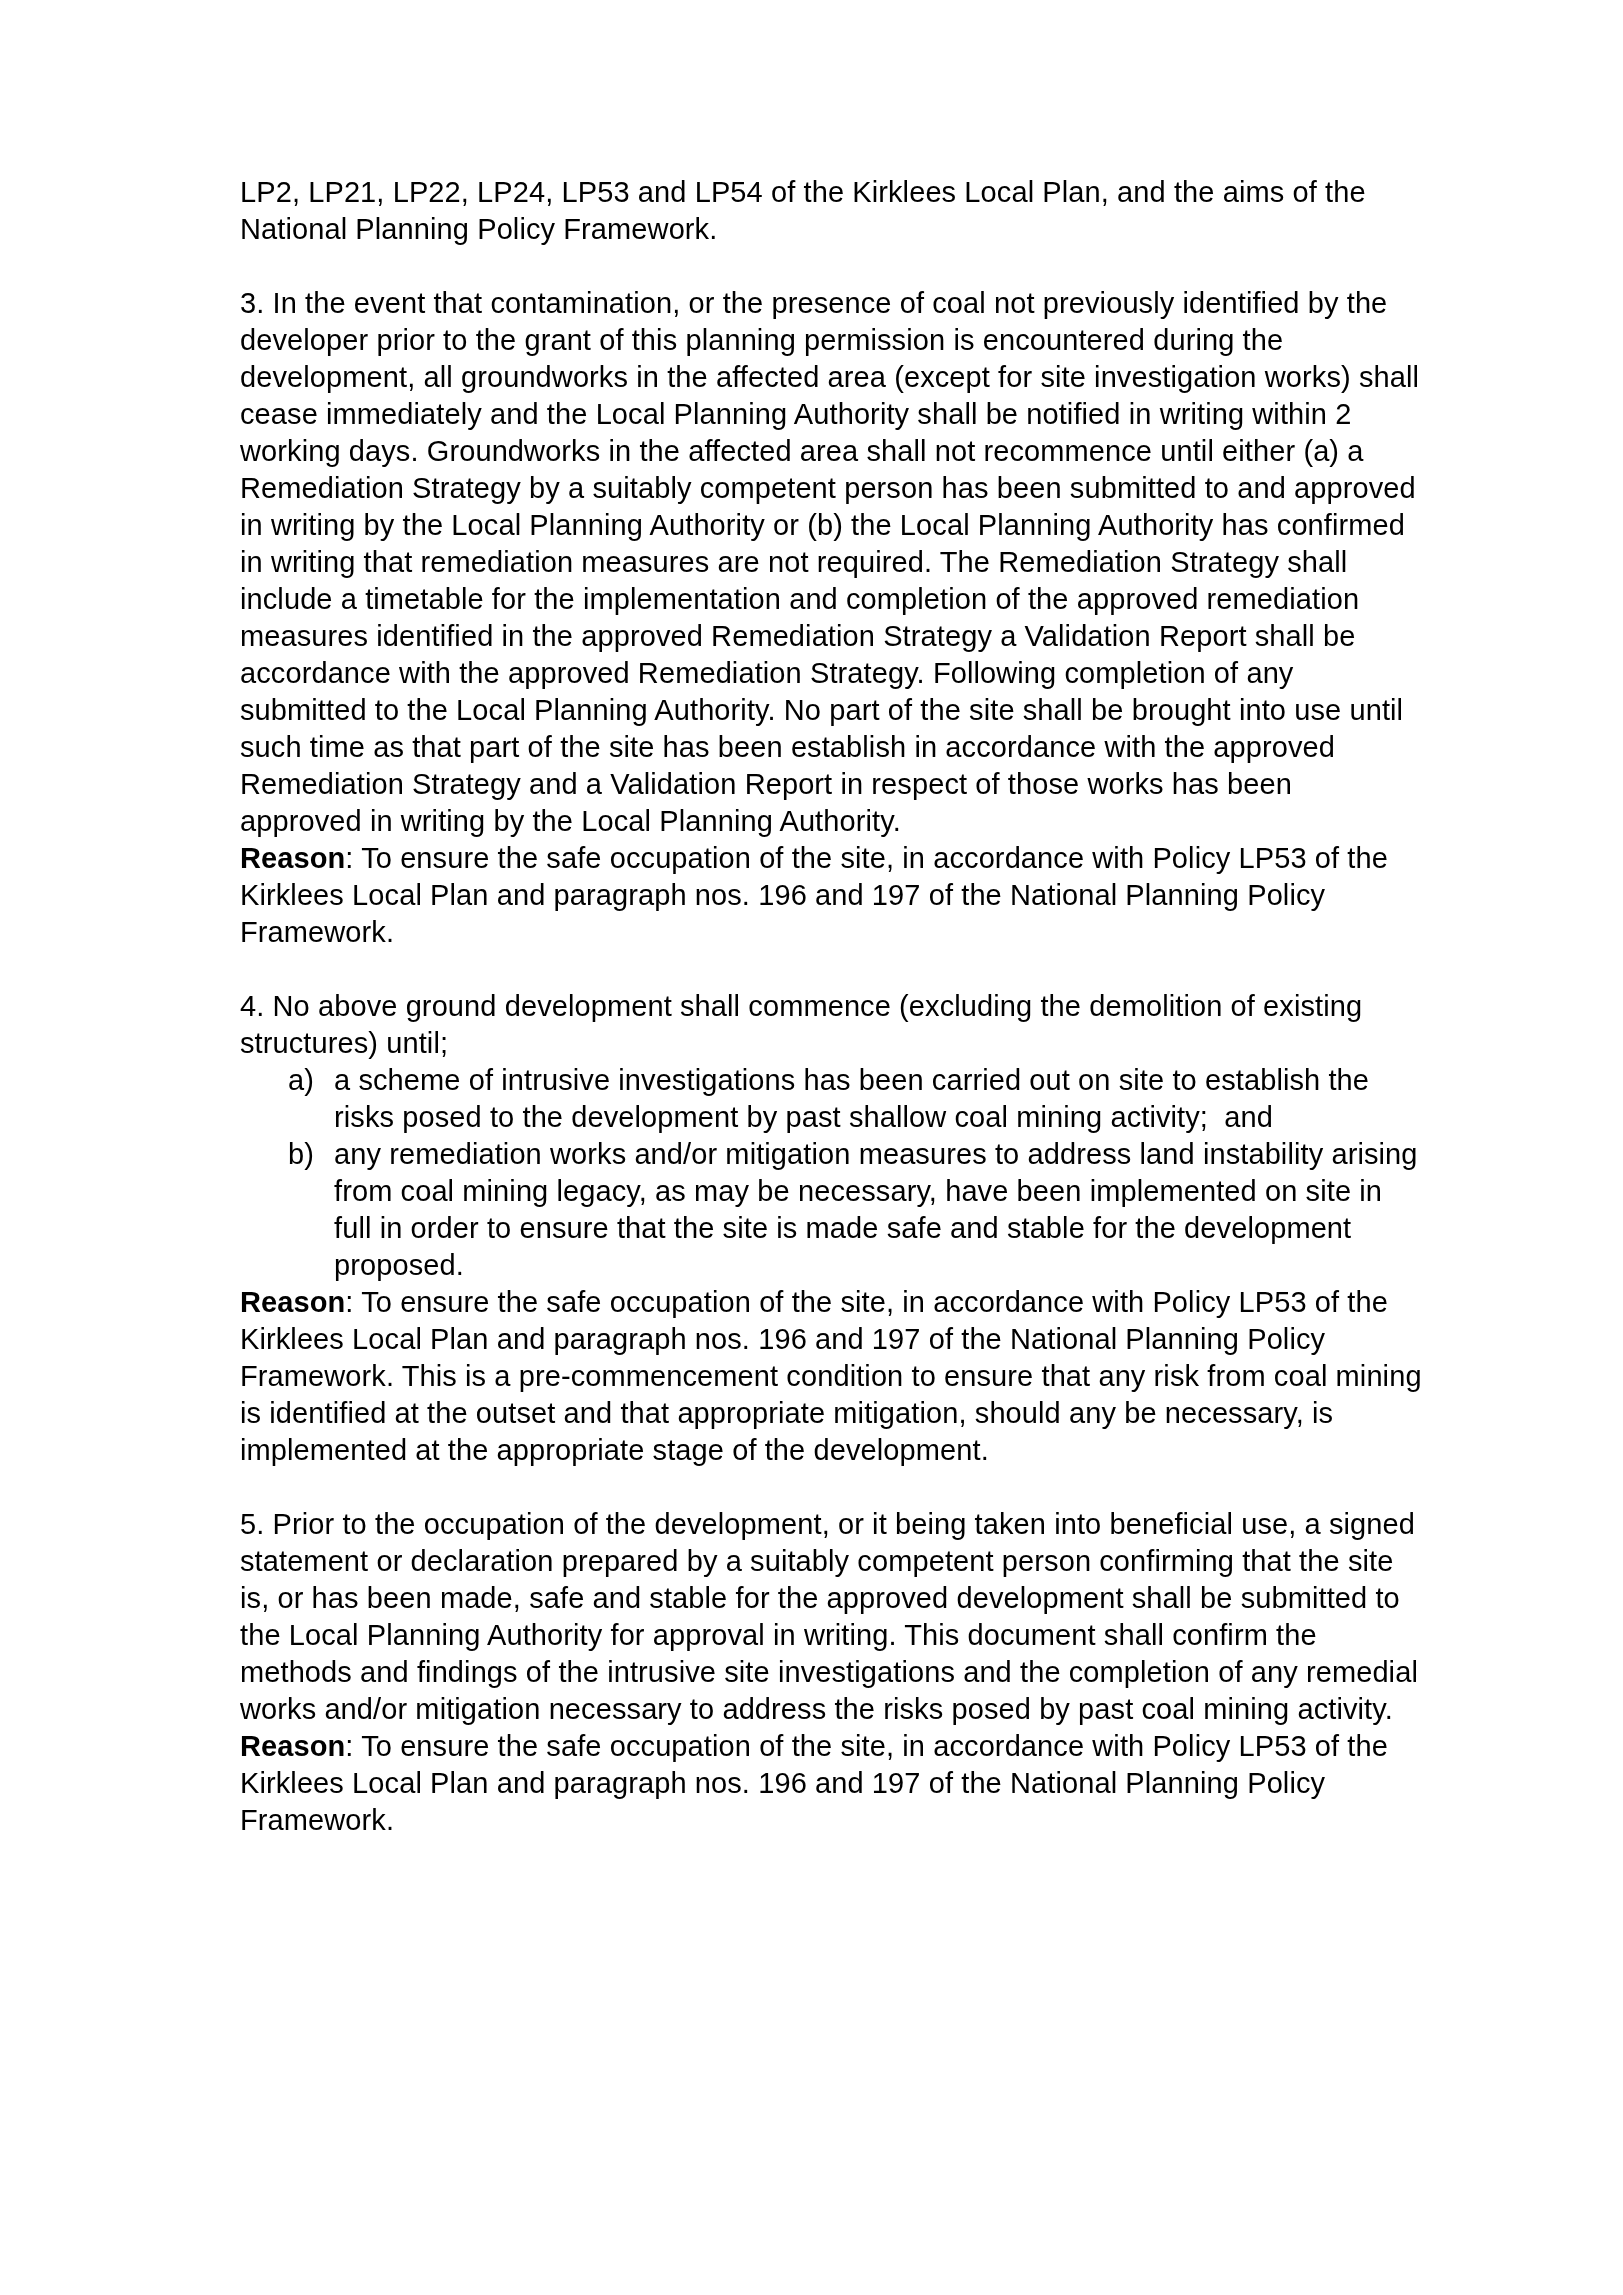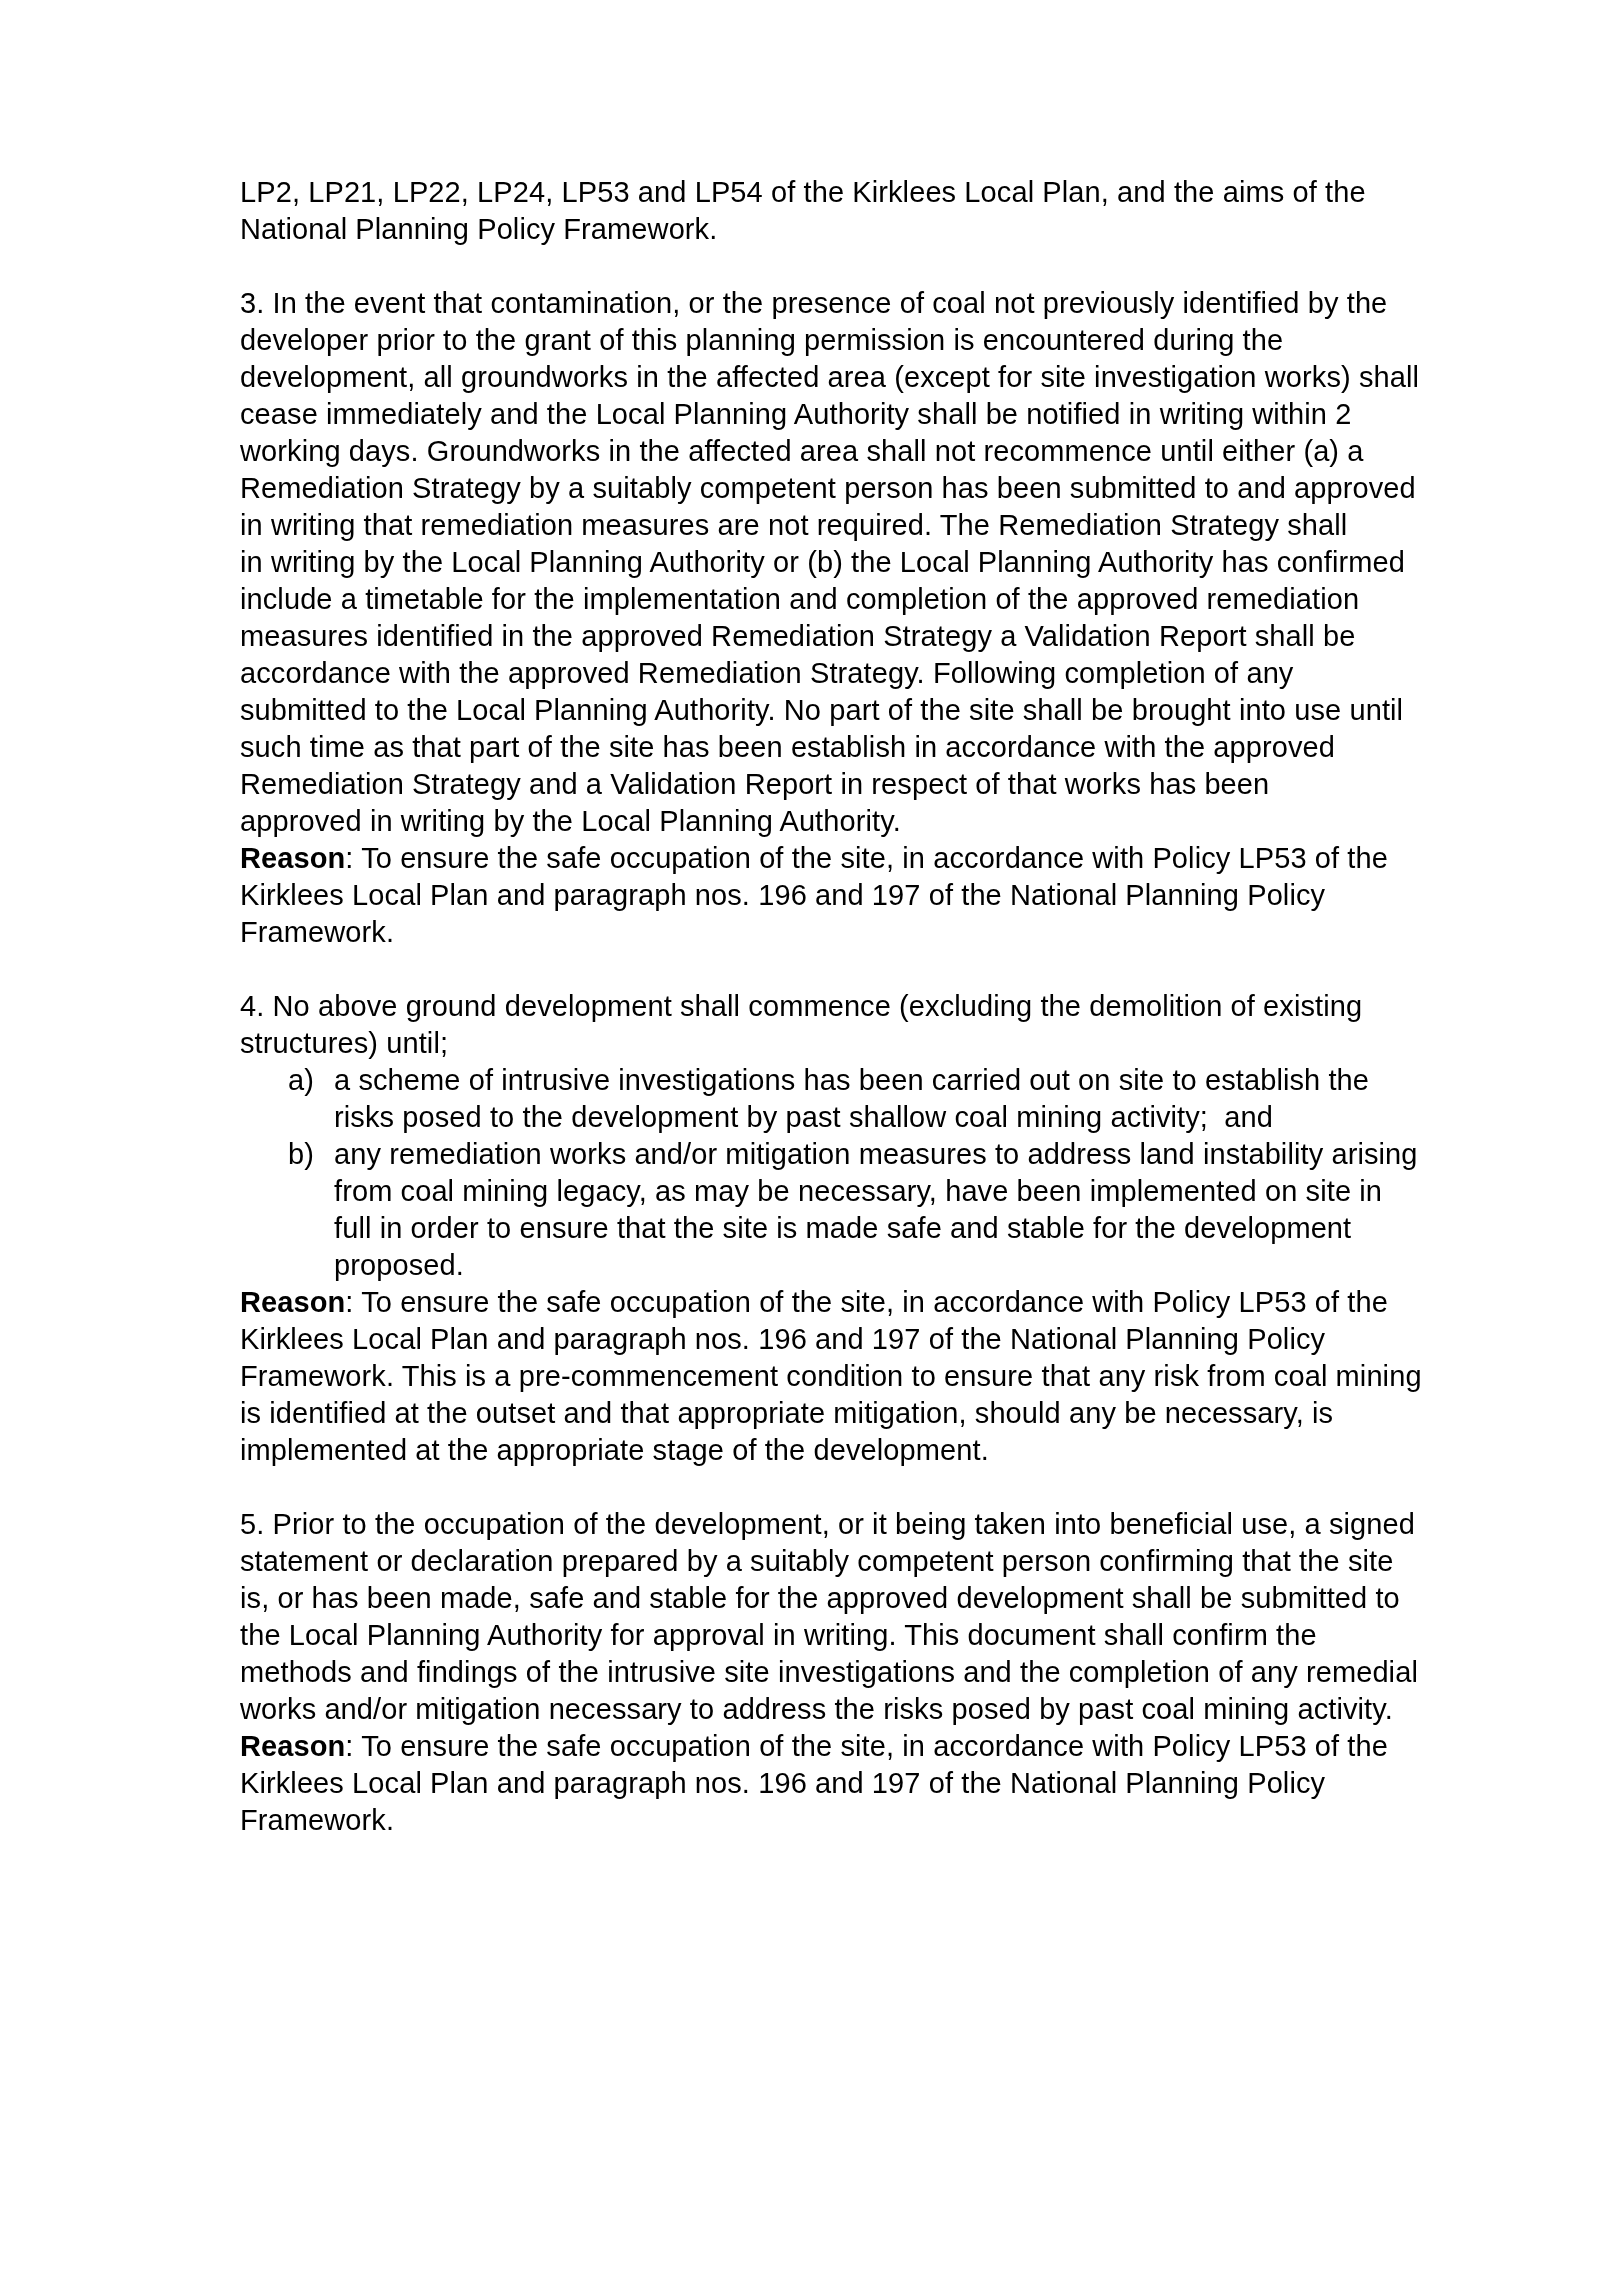--- a/index.html
+++ b/index.html
@@ -31,28 +31,28 @@
     </div>
     <span class="blank"></span>
 
     <div>
       <span class="line">3. In the event that contamination, or the presence of coal not previously identified by the</span>
       <span class="line">developer prior to the grant of this planning permission is encountered during the</span>
       <span class="line">development, all groundworks in the affected area (except for site investigation works) shall</span>
       <span class="line">cease immediately and the Local Planning Authority shall be notified in writing within 2</span>
       <span class="line">working days. Groundworks in the affected area shall not recommence until either (a) a</span>
       <span class="line">Remediation Strategy by a suitably competent person has been submitted to and approved</span>
+      <span class="line">in writing by the Local Planning Authority or (b) the Local Planning Authority has confirmed</span>
       <span class="line">in writing that remediation measures are not required. The Remediation Strategy shall</span>
-      <span class="line">in writing by the Local Planning Authority or (b) the Local Planning Authority has confirmed</span>
       <span class="line">include a timetable for the implementation and completion of the approved remediation</span>
       <span class="line">measures identified in the approved Remediation Strategy a Validation Report shall be</span>
       <span class="line">accordance with the approved Remediation Strategy. Following completion of any</span>
       <span class="line">submitted to the Local Planning Authority. No part of the site shall be brought into use until</span>
       <span class="line">such time as that part of the site has been establish in accordance with the approved</span>
-      <span class="line">Remediation Strategy and a Validation Report in respect of that works has been</span>
+      <span class="line">Remediation Strategy and a Validation Report in respect of those works has been</span>
       <span class="line">approved in writing by the Local Planning Authority.</span>
       <span class="line"><span class="bold">Reason</span><span>: To ensure the safe occupation of the site, in accordance with Policy LP53 of the</span></span>
       <span class="line">Kirklees Local Plan and paragraph nos. 196 and 197 of the National Planning Policy</span>
       <span class="line">Framework.</span>
     </div>
     <span class="blank"></span>
 
     <div>
       <span class="line">4. No above ground development shall commence (excluding the demolition of existing</span>
       <span class="line">structures) until;</span>

